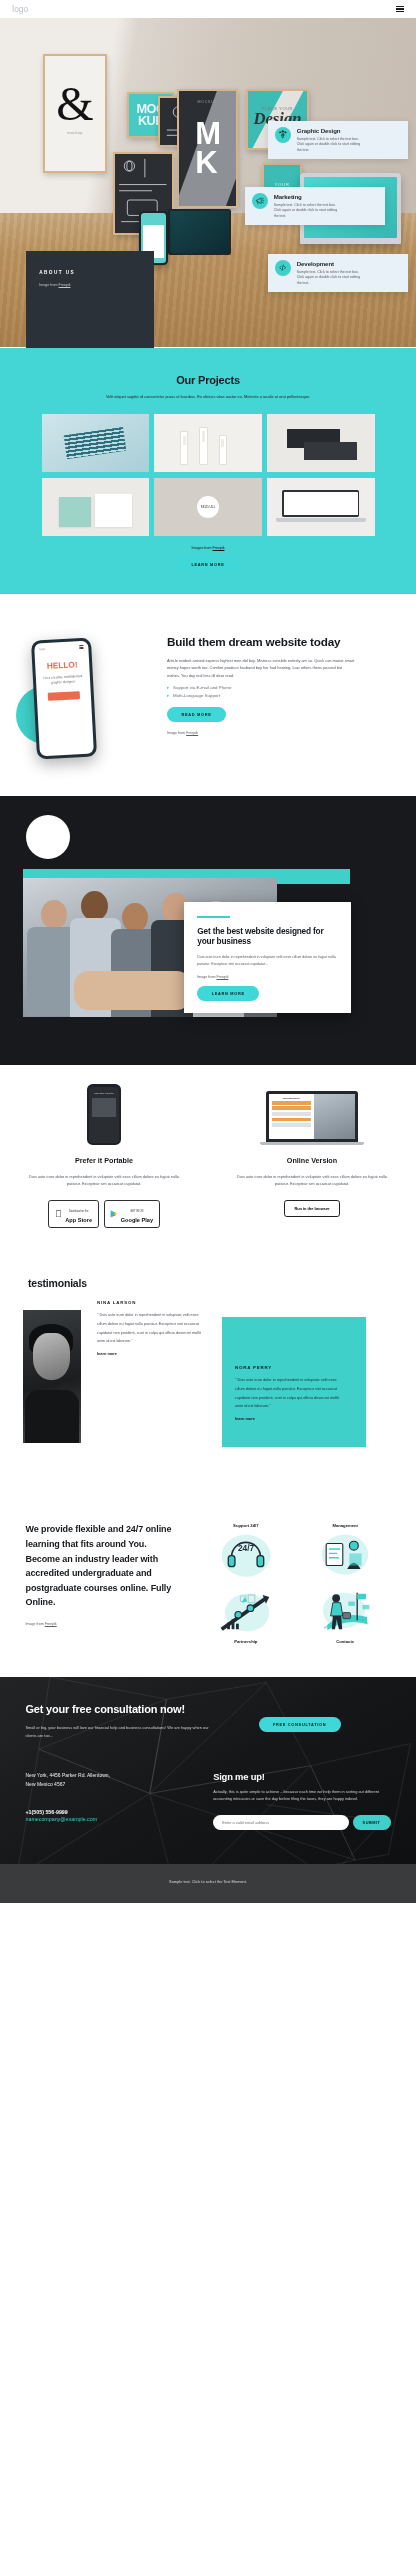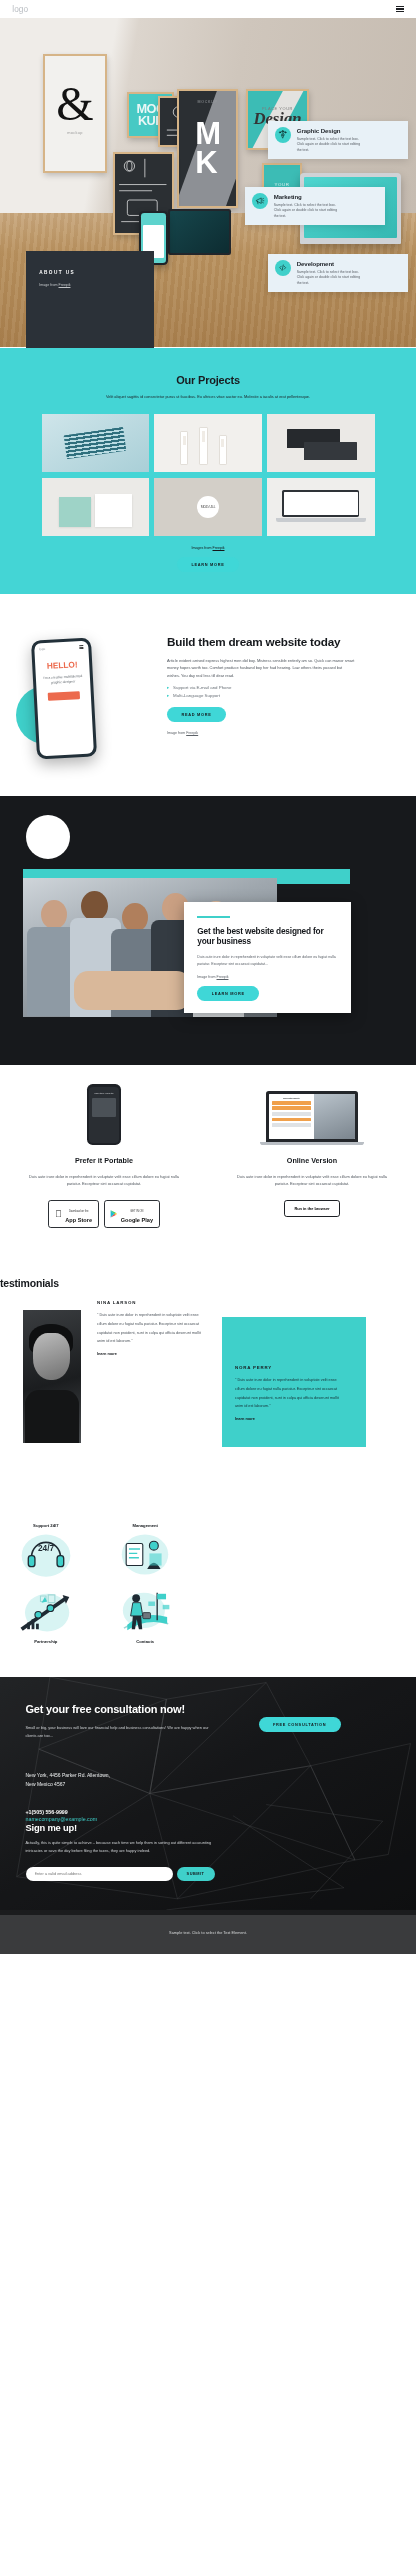--- a/index.html
+++ b/index.html
@@ -206,21 +206,21 @@
   .dev-actions{ margin-top:12.2px; display:flex; justify-content:center; gap:5px;}
   .btn-outline{ border:0.7px solid #1d2024; border-radius:2.8px; padding:5px 9px; font-size:3.9px; font-weight:700; background:#fff; cursor:pointer;}
   .store{ border:0.6px solid #2c3035; border-radius:2.8px; padding:2.8px 5.6px; display:flex; align-items:center; gap:3.3px; background:#fff; cursor:pointer;}
   .store .sm{ font-size:2.6px; color:#333; line-height:1.1;}
   .store .bgl{ font-size:5.6px; font-weight:700; color:#111; line-height:1.1;}
   .apple{ font-size:9.4px; line-height:1; color:#000;}
   .gp-svg{ width:7.2px; height:7.8px; }
 
   
   .testi{ background:#fff; padding:24.4px 0 31px; position:relative; }
-  .testi h2{ font-size:10.5px; font-weight:700; letter-spacing:-0.2px; color:#15181c;}
+  .testi h2{ font-size:10.5px; font-weight:700; padding-left:28px; letter-spacing:-0.2px; color:#15181c;}
   .testi-body{ position:relative; margin-top:11px; height:161px;}
   .portrait{ position:absolute; left:23px; top:10px; width:58px; height:133px;
     background:linear-gradient(165deg,#3a3d40 0%,#1b1d1f 55%,#4a4d50 100%); }
   .portrait .face{ position:absolute; left:10px; top:23px; width:37px; height:47px; border-radius:40% 40% 46% 46%;
     background:linear-gradient(160deg,#bdbdbd,#6f6f6f);}
   .portrait .hair{ position:absolute; left:6.1px; top:13.3px; width:44px; height:31px; border-radius:48% 48% 30% 30%;
     background:#0e0f10;}
   .portrait .shirt{ position:absolute; left:2.2px; bottom:0; width:54px; height:53px; background:#141516; border-radius:14.4px 14.4px 0 0;}
   .teal-rect{ position:absolute; left:23px; top:111px; width:58px; height:32px; background:#3fd0ca;}
   .q1{ position:absolute; left:97px; top:0; width:105px;}
@@ -248,21 +248,21 @@
 
   
   .footer{ position:relative; background:#1b1c1e; color:#fff; padding:25.5px 0 0; overflow:hidden;}
   .footer .net{ position:absolute; inset:0; opacity:.85;}
   .f-inner{ position:relative; z-index:3; }
   .f-row1{ display:flex; align-items:flex-start; padding:0 25.5px;}
   .f-row1 .l{ width:233px;}
   .f-row1 h2{ font-size:11px; font-weight:700; line-height:1.3; letter-spacing:-0.2px;}
   .f-row1 p{ font-size:3.9px; color:#cfd2d5; line-height:1.95; margin-top:7.8px; max-width:191px;}
   .f-row1 .r{ padding-top:14.4px;}
-  .f-row2{ display:flex; padding:31px 25.5px 0;flex-direction:column;}
+  .f-row2{ display:flex; padding:31px 25.5px 0;}
   .f-row2 .l{ width:200px;}
   .f-addr{ font-size:5px; line-height:1.85; color:#eef0f1;}
   .f-phone{ font-size:5.3px; font-weight:700; margin-top:20px;}
   .f-mail{ font-size:5.3px; color:#3fd0ca; margin-top:1.1px; cursor:pointer;}
   .f-row2 .r{ width:189px;}
   .f-row2 .r h3{ font-size:9.4px; font-weight:700; letter-spacing:-0.2px;}
   .f-row2 .r p{ font-size:3.9px; color:#cfd2d5; line-height:1.95; margin-top:6.1px;}
   .signup{ display:flex; gap:3.9px; margin-top:12.2px; align-items:center;}
   .signup input{
     flex:1; border:none; border-radius:10px; height:14.4px; padding:0 9px; font-size:3.9px;
@@ -616,20 +616,26 @@
       </div>
       <div class="q2">
         <div class="nm">NORA PERRY</div>
         <div class="tx">" Duis aute irure dolor in reprehenderit in voluptate velit esse cillum dolore eu fugiat nulla pariatur. Excepteur sint occaecat cupidatat non proident, sunt in culpa qui officia deserunt mollit anim id est laborum."</div>
         <div class="lm">learn more</div>
       </div>
     </div>
   </div>
 
   <div class="provide">
+    <div class="prov-left">
+      <h2>We provide flexible and 24/7 online learning that fits around You. Become an industry leader with accredited undergraduate and postgraduate courses online. Fully Online.</h2>
+      <div class="cr">
+        <span>Image from </span><u>Freepik</u>
+      </div>
+    </div>
     <div class="prov-right">
 
       <div class="ill rev">
         <div class="art">
           <svg viewBox="0 0 112 92">
             <ellipse cx="56" cy="48" rx="44" ry="38" fill="#d8f4f3"></ellipse>
             <path d="M30 50 a26 26 0 0 1 52 0" fill="none" stroke="#1f2a33" stroke-width="3"></path>
             <rect x="24" y="48" width="12" height="20" rx="5" fill="#3fd0ca" stroke="#1f2a33" stroke-width="2.4"></rect>
             <rect x="76" y="48" width="12" height="20" rx="5" fill="#3fd0ca" stroke="#1f2a33" stroke-width="2.4"></rect>
             <text x="56" y="40" font-size="15" font-weight="bold" text-anchor="middle" fill="#1f2a33" font-family="Liberation Sans, sans-serif">24/7</text>

